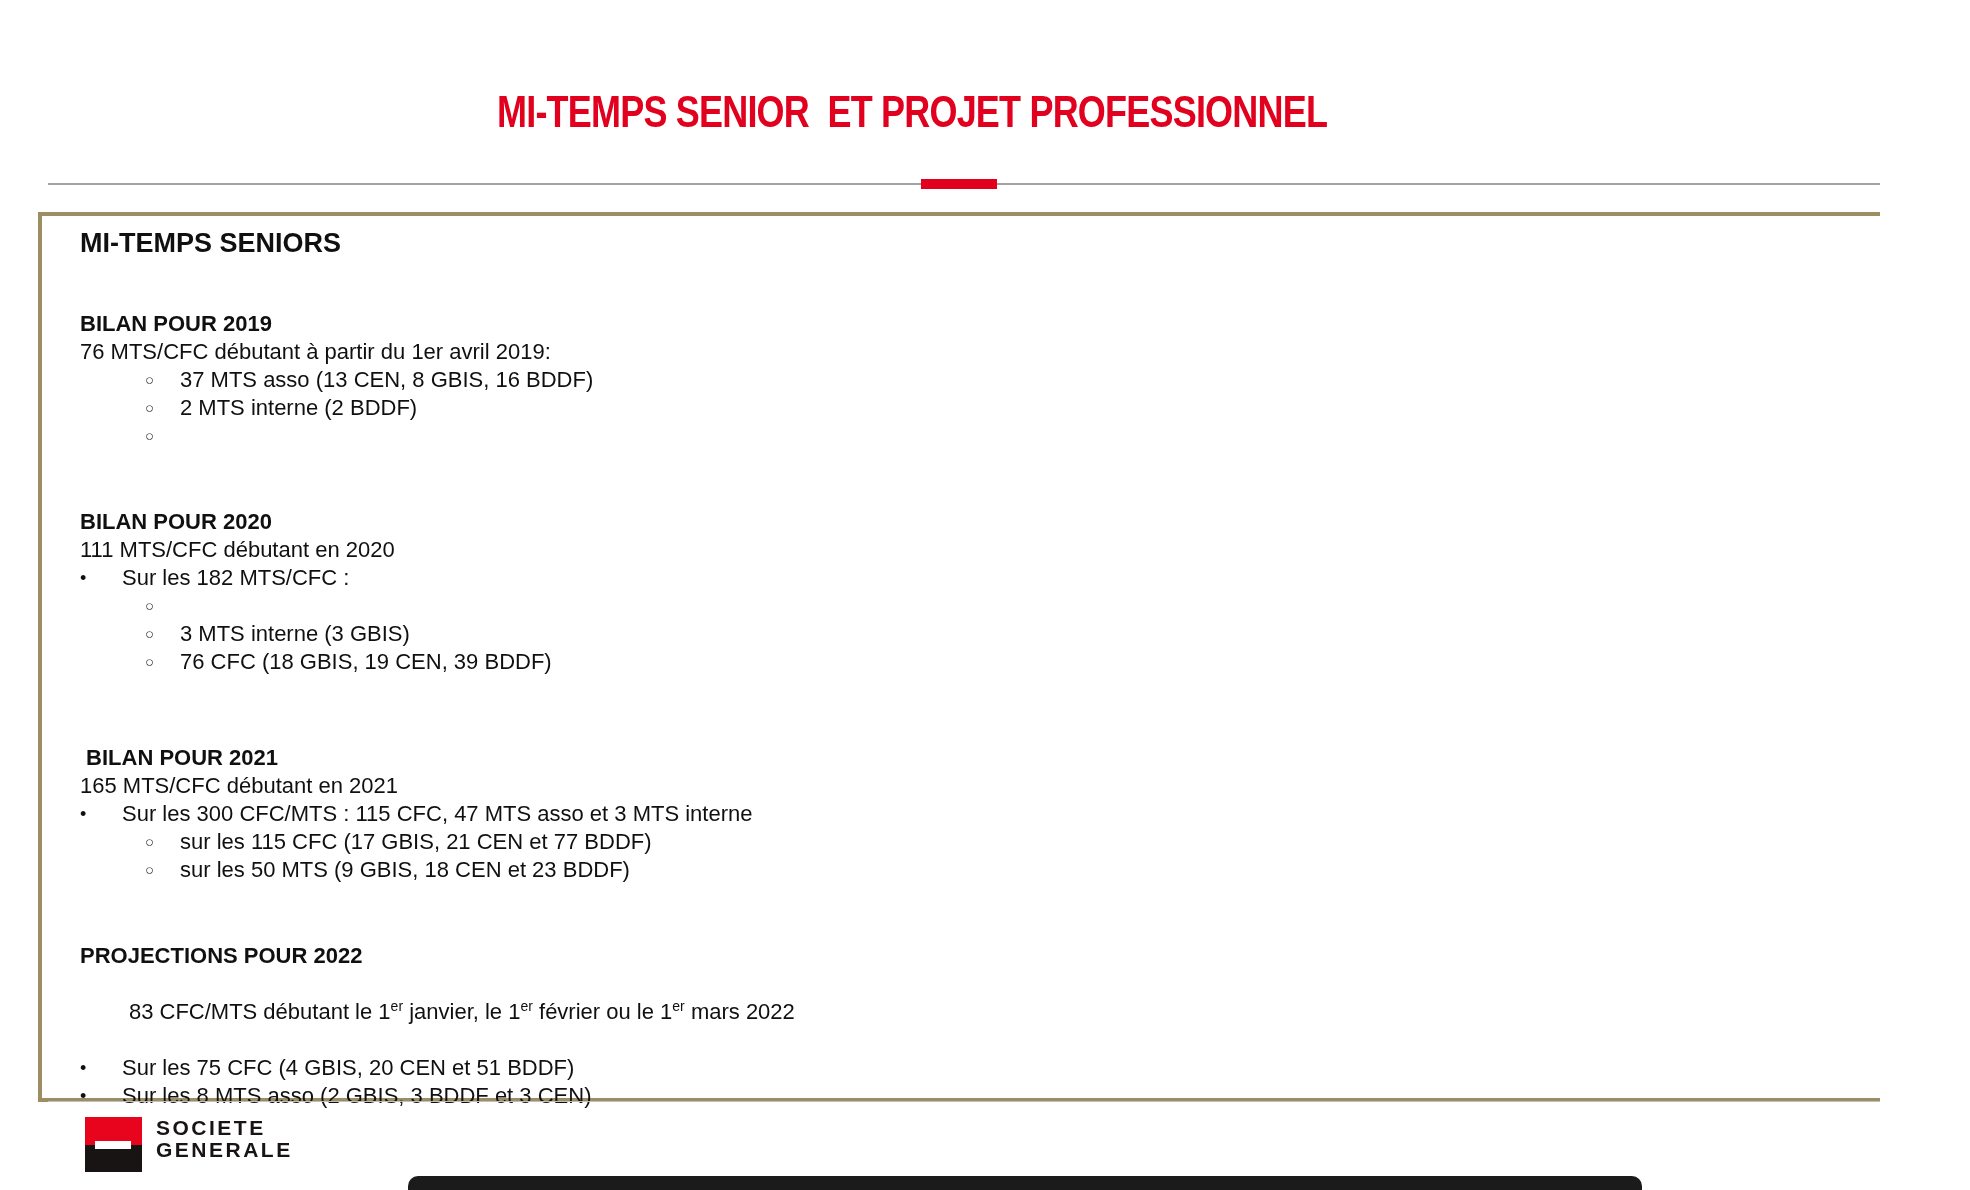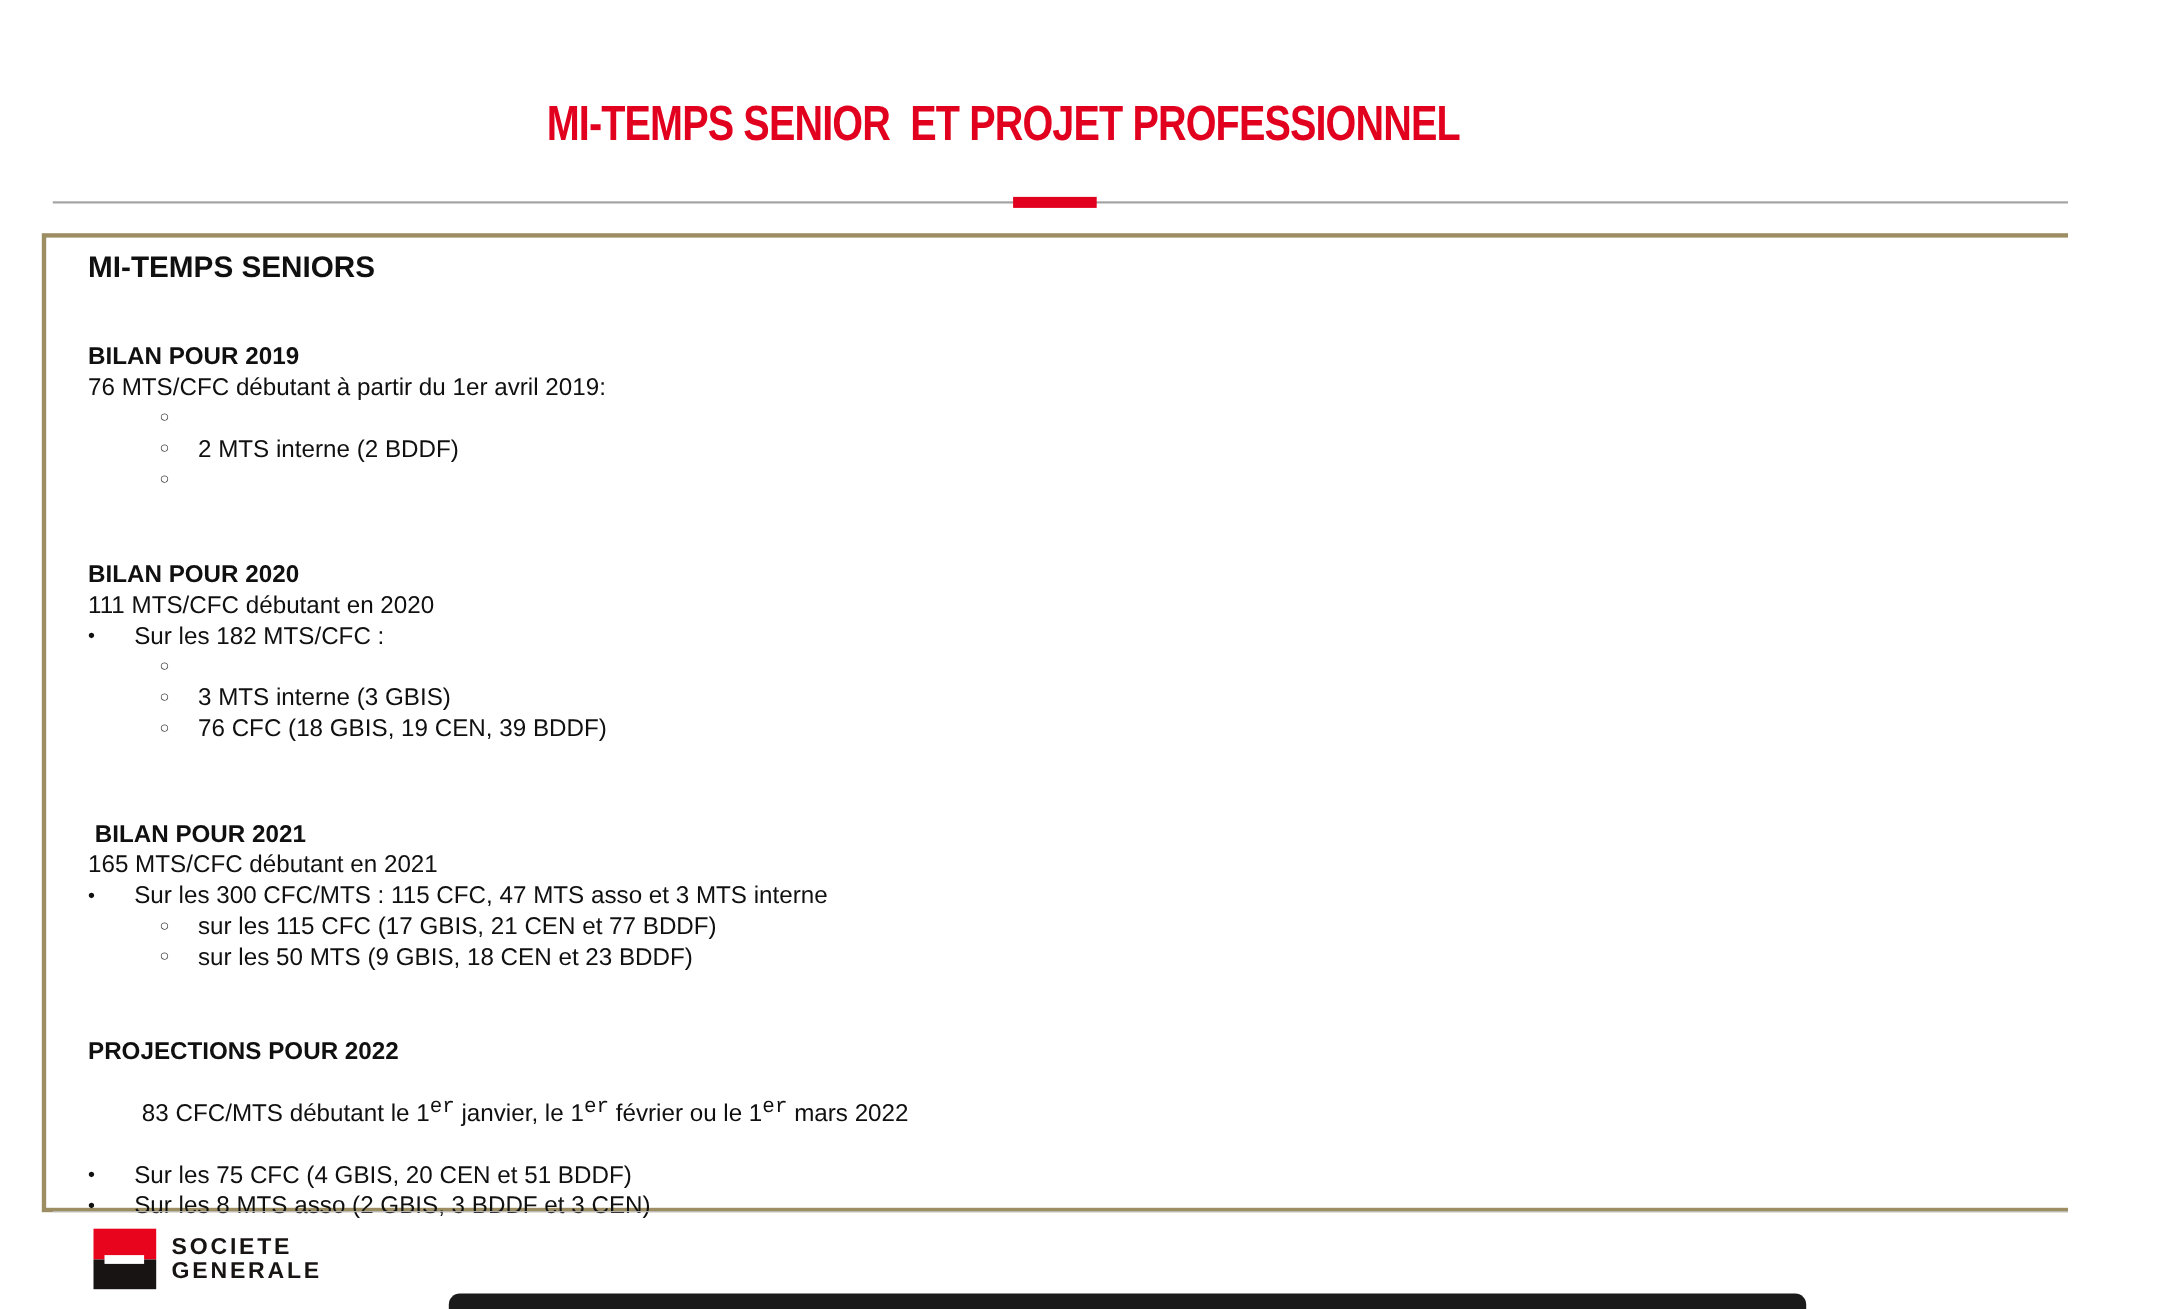--- a/index.html
+++ b/index.html
@@ -29,26 +29,26 @@
   }
   .box-heading{font-size:27px;font-weight:bold;line-height:34px;white-space:pre;color:#101010;}
   .sec{margin:0;}
   .sec .ln{font-size:22px;line-height:28px;white-space:pre;color:#101010;}
   .sec .ttl{font-weight:bold;}
   .m50{margin-top:50px;} .m58{margin-top:58px;} .m68{margin-top:68px;}
   .b1{display:flex;}
   .b1 .blt{width:42px;flex:0 0 42px;font-size:18px;}
   .b2{display:flex;margin-left:65px;}
   .b2 .blt{width:35px;flex:0 0 35px;font-size:15px;color:#3a3a3a;}
-  sup{font-size:19px;line-height:0;font-family:Liberation Mono, monospace;}
+  sup{font-size:14px;line-height:0;}
   
   .footer-rule{
     position:absolute;left:48px;top:1101px;width:1897px;height:1px;background:#BFBFBF;
   }
-  .sg-logo{position:absolute;left:48px;top:1117px;display:flex;align-items:center;padding-left:37px;}
+  .sg-logo{position:absolute;left:48px;top:1117px;display:flex;align-items:flex-start;padding-left:37px;}
   .sg-square{position:relative;width:57px;height:55px;flex:0 0 57px;}
   .sg-square .red{position:absolute;left:0;top:0;width:100%;height:28px;background:#E9041E;}
   .sg-square .blk{position:absolute;left:0;bottom:0;width:100%;height:27px;background:#181414;}
   .sg-square .bar{position:absolute;left:10px;right:11px;top:24px;height:8px;background:#fff;}
   .sg-name{margin-left:14px;font-weight:bold;font-size:21px;line-height:22px;
            letter-spacing:2.5px;color:#181414;}
   .page-num{
     position:absolute;left:1931px;top:1133px;font-size:12px;color:#8a8a8a;
   }
   .bottom-window-bar{
@@ -67,20 +67,21 @@
 
   <div class="content-box">
 
     <div class="box-heading">MI-TEMPS SENIORS</div>
 
     <div class="sec m50">
       <div class="ln ttl">BILAN POUR 2019</div>
       <div class="ln">76 MTS/CFC débutant à partir du 1er avril 2019:</div>
       <div class="ln b2">
         <span class="blt">○</span>
+        <span>37 MTS asso (13 CEN, 8 GBIS, 16 BDDF)</span>
       </div>
       <div class="ln b2">
         <span class="blt">○</span>
         <span>2 MTS interne (2 BDDF)</span>
       </div>
       <div class="ln b2">
         <span class="blt">○</span>
       </div>
     </div>
 

